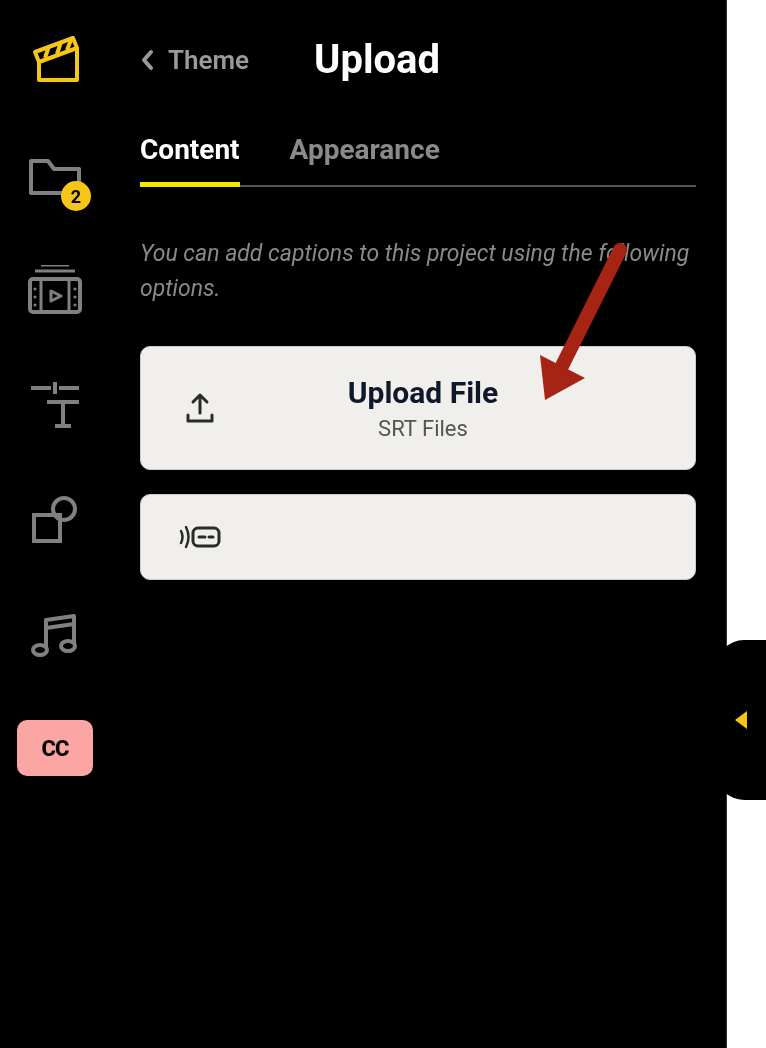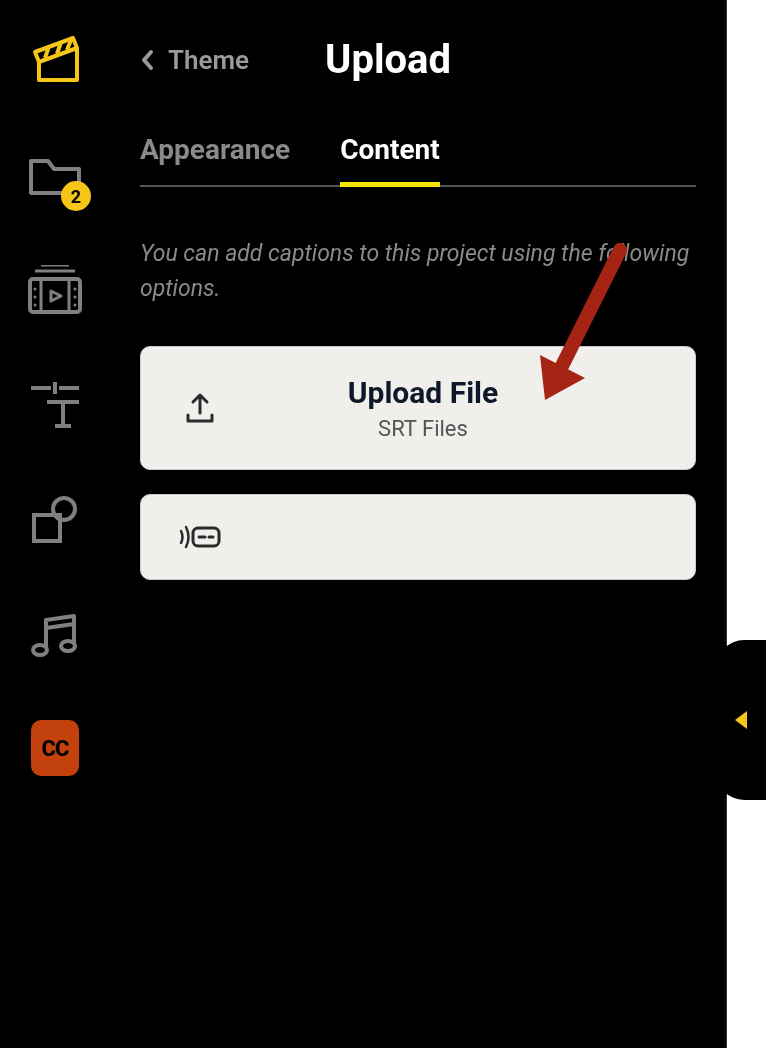--- a/index.html
+++ b/index.html
@@ -39,24 +39,24 @@
       height: 60px;
       display: flex;
       align-items: center;
       justify-content: center;
       color: #808080;
       cursor: pointer;
       position: relative;
     }
     .sidebar-item.active { color: #f5c518; }
     .sidebar-item.selected {
-      background: #c2410c;
+      background: #fca5a5;
       color: #000;
       border-radius: 10px;
-      width: 48px;
+      width: 76px;
       height: 56px;
     }
     .badge {
       position: absolute;
       bottom: -6px;
       right: -6px;
       background: #f5c518;
       color: #000;
       border-radius: 50%;
       width: 30px;
@@ -67,21 +67,21 @@
       align-items: center;
       justify-content: center;
     }
     .main {
       flex: 1;
       padding: 36px 30px 0 30px;
     }
     .header {
       display: flex;
       align-items: center;
-      gap: 18px;
+      gap: 7px;
       margin-bottom: 50px;
     }
     .back-btn {
       display: flex;
       align-items: center;
       gap: 14px;
       color: #9a9a9a;
       cursor: pointer;
     }
     .back-chevron {
@@ -269,22 +269,22 @@
       <div class="back-btn">
         <svg class="back-chevron" width="14" height="22" viewBox="0 0 14 22">
           <path d="M11 3 L4 11 L11 19" fill="none" stroke="#9a9a9a" stroke-width="4" stroke-linecap="round" stroke-linejoin="round"></path>
         </svg>
         <span class="back-label">Theme</span>
       </div>
       <h1 class="title">Upload</h1>
     </div>
 
     <div class="tabs">
+      <div class="tab active">Content</div>
       <div class="tab">Appearance</div>
-      <div class="tab active">Content</div>
     </div>
 
     <p class="desc">You can add captions to this project using the following options.</p>
 
     <div class="options">
 
       <div class="option-card">
         <div class="option-icon">
           <svg width="34" height="34" viewBox="0 0 34 34">
             <path d="M17 22 L17 4 M10 11 L17 4 L24 11 M5 24 L5 30 L29 30 L29 24" fill="none" stroke="#2a2a2a" stroke-width="3" stroke-linecap="round" stroke-linejoin="round"></path>

